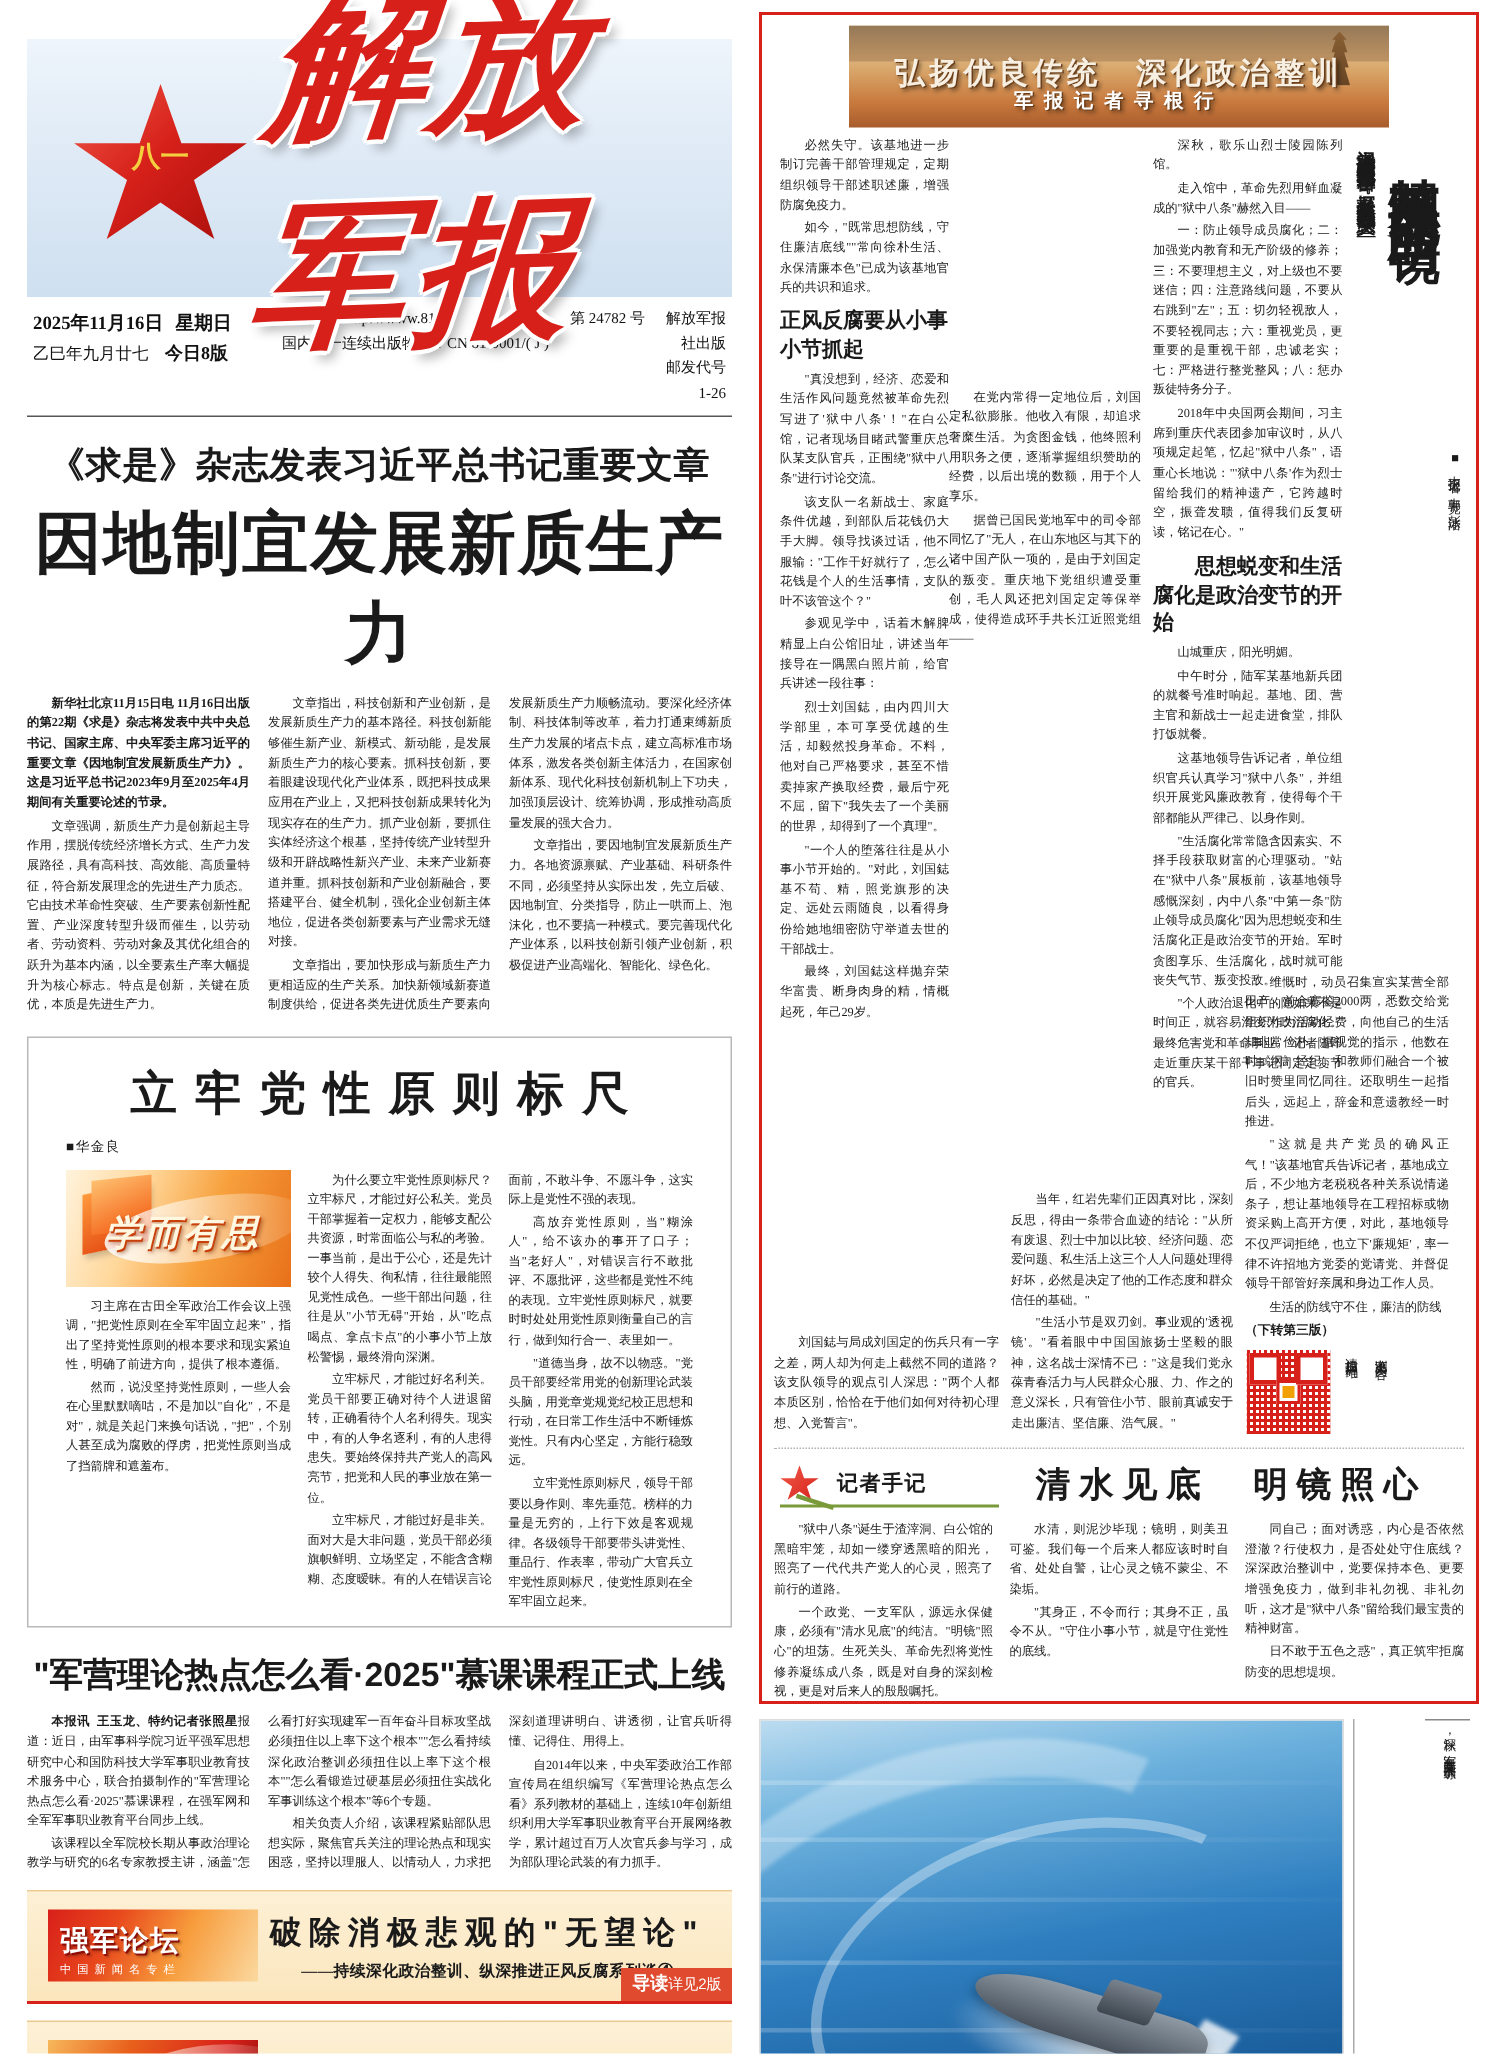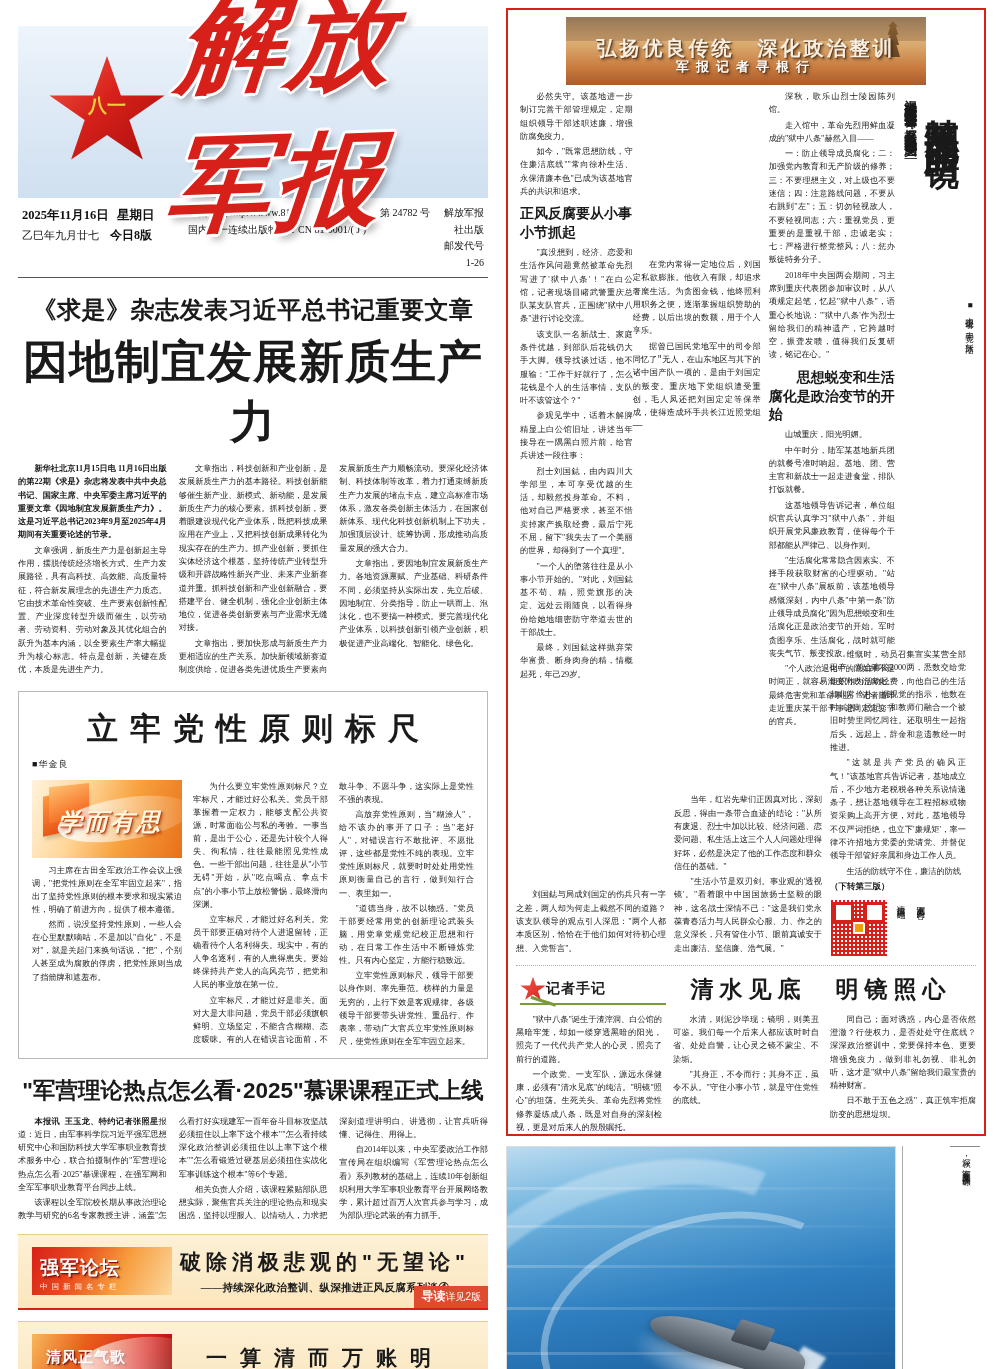--- a/index.html
+++ b/index.html
@@ -72,21 +72,21 @@
   }
 
   
   .cols3 { column-count:3; column-gap:12px; column-rule:none; font-size:8.2px;
            line-height:1.62; text-align:justify; }
   .cols3 p, .cols2 p { margin:0 0 2px; text-indent:2em; }
   .lede-lead { font-weight:bold; }
 
   
   .feature-box {
-    margin-top:14px; border:1px solid #b9b9b9; padding:13px 13px 10px;
+    margin-top:14px; border:1px solid #b9b9b9; padding:13px 25px 10px;
     background:#fff; position:relative;
   }
   .feature-title {
     text-align:center; font-size:31px; font-weight:bold; letter-spacing:12px;
     font-family:"Liberation Sans",sans-serif; margin:3px 0 8px 12px;
   }
   .feature-author { text-align:left; font-size:9px; margin-bottom:9px; letter-spacing:1px;}
   .feat-inner { display:flex; gap:11px; }
   .feat-left { width:150px; flex:none; }
   .xueyou {
@@ -245,21 +245,21 @@
   .note-badge { display:flex; align-items:center; position:relative; width:150px; flex:none;}
   .nb-star {
     width:26px; height:25px; position:relative; flex:none; margin-left:4px;
     background:linear-gradient(135deg,#f05a4a,#d6201a);
     clip-path:polygon(50% 0%,61.8% 35.2%,98.8% 35.2%,68.9% 57.1%,80.4% 92.3%,50% 70.5%,19.6% 92.3%,31.1% 57.1%,1.2% 35.2%,38.2% 35.2%);
   }
   .nb-swish {
     position:absolute; left:16px; top:12px; width:26px; height:14px;
     border-bottom:3px solid #7a9a3a; transform:rotate(18deg);
   }
-  .nb-label { font-size:14px; font-weight:bold; letter-spacing:1px;
+  .nb-label { font-size:14px; font-weight:bold; margin-left:12px; letter-spacing:1px;
               font-family:"Liberation Sans",sans-serif;}
   .nb-line { position:absolute; left:4px; bottom:-3px; width:146px; border-bottom:2px solid #7a9a3a;}
   .note-title { flex:1; text-align:center; font-size:23px; font-weight:bold; letter-spacing:6px; }
 
   .note-cols { column-count:3; column-gap:11px; font-size:8.2px; line-height:1.62; text-align:justify;}
   .note-cols p { margin:0 0 2px; text-indent:2em; }
 
   
   .photo-zone { display:flex; margin-top:10px; gap:6px; }
   .photo {
@@ -441,21 +441,21 @@
           <div class="v-text-left">
             <p>山城重庆，阳光明媚。</p>
             <p>中午时分，陆军某基地新兵团的就餐号准时响起。基地、团、营主官和新战士一起走进食堂，排队打饭就餐。</p>
             <p>这基地领导告诉记者，单位组织官兵认真学习"狱中八条"，并组织开展党风廉政教育，使得每个干部都能从严律己、以身作则。</p>
             <p>"生活腐化常常隐含因素实、不择手段获取财富的心理驱动。"站在"狱中八条"展板前，该基地领导感慨深刻，内中八条"中第一条"防止领导成员腐化"因为思想蜕变和生活腐化正是政治变节的开始。军时贪图享乐、生活腐化，战时就可能丧失气节、叛变投敌。</p>
             <p>"个人政治退化中的隐如果不是时间正，就容易滑变为政治腐化。最终危害党和革命事业。"记者随即走近重庆某干部干事记同定定变节的官兵。</p>
           </div>
         </div>
 
         <div style="width:150px; margin-right:8px;">
-          <div class="v-text-left" style="padding-top:168px;font-family:Liberation Mono, monospace;">
+          <div class="v-text-left" style="padding-top:168px;">
             <p>在党内常得一定地位后，刘国定私欲膨胀。他收入有限，却追求奢糜生活。为贪图金钱，他终照利用职务之便，逐渐掌握组织赞助的经费，以后出境的数额，用于个人享乐。</p>
             <p>据曾已国民党地军中的司令部同忆了"无人，在山东地区与其下的诸中国产队一项的，是由于刘国定的叛变。重庆地下党组织遭受重创，毛人凤还把刘国定定等保举成，使得造成环手共长江近照党组——</p>
           </div>
         </div>
 
         <div style="width:132px; margin-left:4px;">
           <div class="rc-body">
             <p>必然失守。该基地进一步制订完善干部管理规定，定期组织领导干部述职述廉，增强防腐免疫力。</p>
             <p>如今，"既常思想防线，守住廉洁底线""常向徐朴生活、永保清廉本色"已成为该基地官兵的共识和追求。</p>
           </div>

